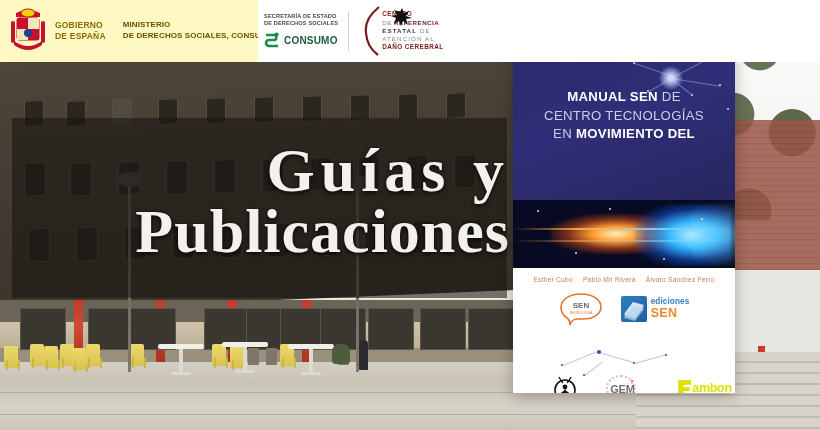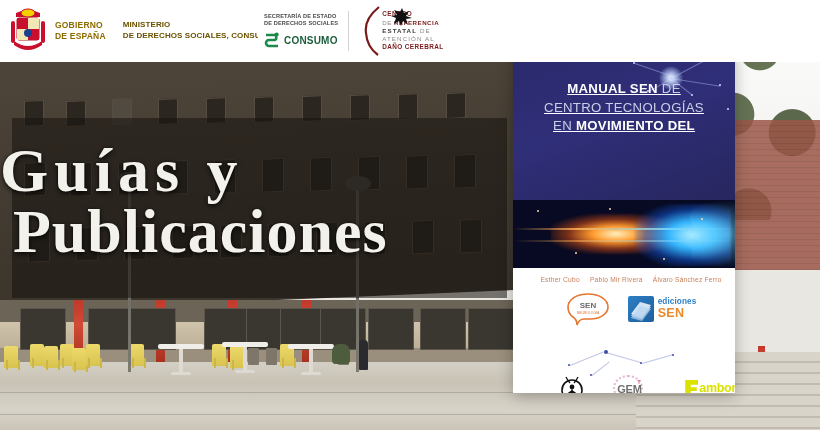--- a/index.html
+++ b/index.html
@@ -155,21 +155,21 @@
     background:rgba(22,18,14,.55);
   }
 
   
   .gov-bar {
     position:absolute; left:0; top:0; width:820px; height:62px;
     display:flex; align-items:stretch; z-index:40;
   }
   .gov-yellow {
     width:258px; height:62px;
-    background:#ffffff;
+    background:#fef9c3;
     display:flex; align-items:center; padding-left:8px; gap:7px;
   }
   .coat {
     width:40px; height:48px; flex:0 0 40px;
     position:relative;
   }
   .gov-label {
     font-size:8.5px; font-weight:bold; color:#8d6b00; line-height:1.25;
     letter-spacing:.2px; white-space:nowrap;
   }
@@ -205,21 +205,21 @@
   .ct2 b { color:#7a1b1b; }
   .ct3 { font-size:6.2px; color:#8a8a8a; letter-spacing:1.1px; }
   .ct3 b { color:#3a3a3a; }
   .ct4 { font-size:6.2px; color:#8a8a8a; letter-spacing:1.1px; }
   .ct5 { font-size:6.4px; font-weight:bold; color:#7a1b1b; letter-spacing:.4px; }
   .splat { position:absolute; left:28px; top:2px; width:22px; height:20px; }
 
   
   .hero {
     position:absolute; left:0; top:140px; width:510px;
-    text-align:left; z-index:30;
+    text-align:right; z-index:30;
     font-family:"Liberation Serif", serif;
     color:#f3f1ec;
     font-size:62px; line-height:.98; font-weight:bold;
     letter-spacing:2px;
     text-shadow:
       0 2px 5px rgba(0,0,0,.75),
       0 0 2px rgba(0,0,0,.6);
   }
   .hero .l1 { display:block; letter-spacing:6px; }
   .hero .l2 { display:block; letter-spacing:1px;margin-left:13px; }
@@ -236,23 +236,23 @@
     background:linear-gradient(160deg,#2b2a6d 0%,#2f2e78 45%,#27265f 100%);
     overflow:hidden;
   }
   .node { position:absolute; background:#cfd8ff; border-radius:50%; }
   .nline { position:absolute; background:rgba(190,205,255,.42); transform-origin:left center; height:1px; }
   .glow {
     position:absolute; border-radius:50%;
     background:radial-gradient(circle,#ffffff 0%, rgba(190,210,255,.7) 35%, rgba(120,150,255,0) 72%);
   }
   .book-title {
-    position:absolute; left:8px; top:30px; width:206px;
+    position:absolute; left:8px; top:38px; width:206px;
     text-align:center; color:#ffffff;
-    font-size:13.2px; line-height:1.42; letter-spacing:.3px;text-decoration:underline;
+    font-size:13.2px; line-height:1.42; letter-spacing:.3px;
   }
   .book-title .t-light { color:#c9cfe8; font-weight:normal; }
   .book-title .t-bold { font-weight:bold; color:#ffffff; }
 
   .book-band {
     position:absolute; left:0; top:150px; width:222px; height:68px;
     background:#070a22; overflow:hidden;
   }
   .band-glow-o {
     position:absolute; left:38px; top:14px; width:130px; height:40px;
@@ -272,21 +272,20 @@
   .band-face {
     position:absolute; right:-6px; top:0; width:74px; height:68px;
     background:radial-gradient(ellipse at 80% 50%, rgba(120,220,255,.55), rgba(30,90,200,0) 70%);
     clip-path:polygon(40% 0,100% 0,100% 100%,28% 100%,34% 72%,16% 58%,36% 44%,30% 24%);
   }
   .band-dot { position:absolute; background:#ffd9a0; border-radius:50%; }
 
   .book-bottom {
     position:absolute; left:0; top:218px; width:222px; height:125px;
     background:#ffffff;
-    margin-left:7px;
   }
   .authors {
     position:absolute; left:0; top:8px; width:222px; text-align:center;
     font-size:6.6px; color:#c8805a; letter-spacing:.25px;
   }
   .authors span { margin:0 4px; }
 
   .logos-top {
     position:absolute; left:0; top:24px; width:222px;
     display:flex; align-items:center; justify-content:center; gap:18px;

